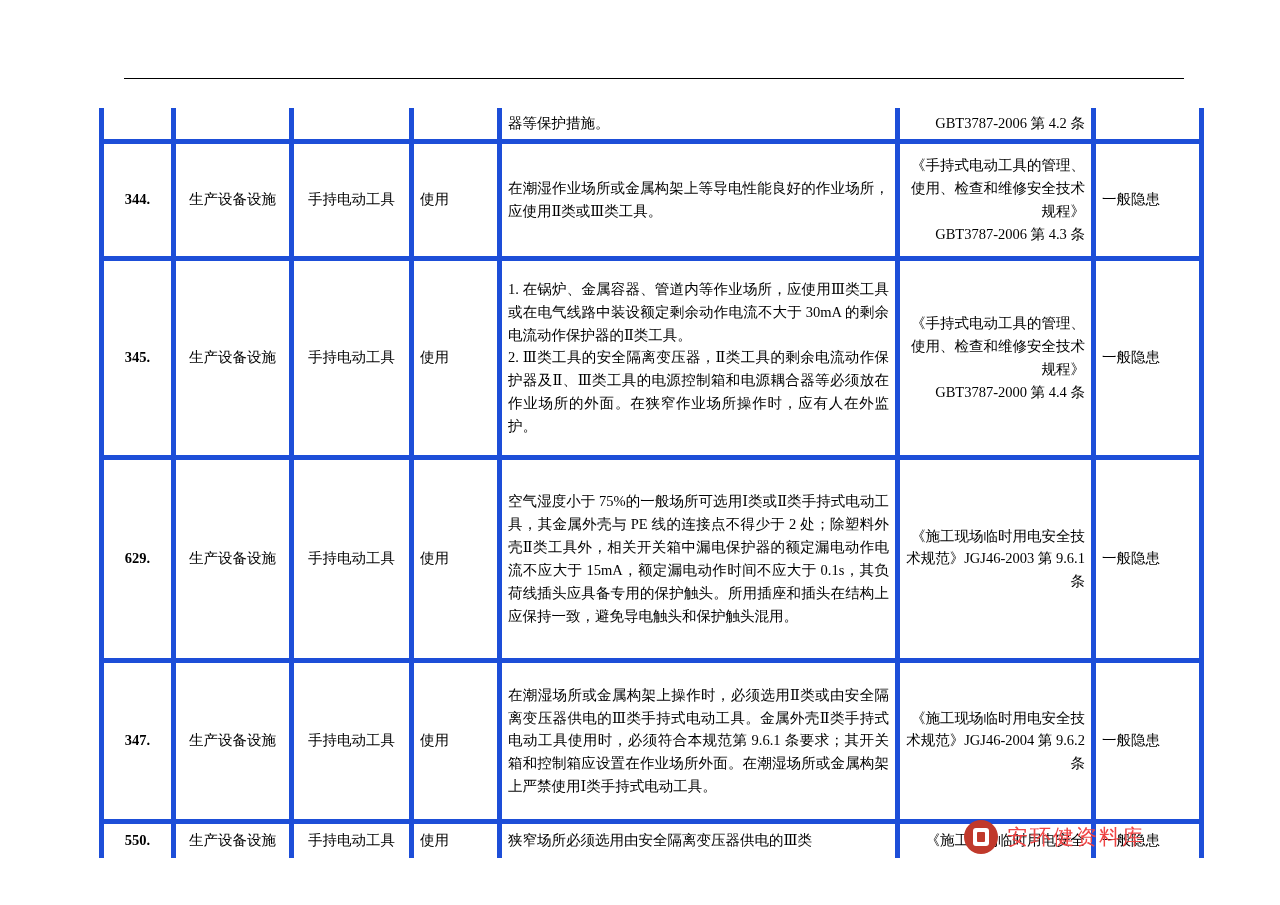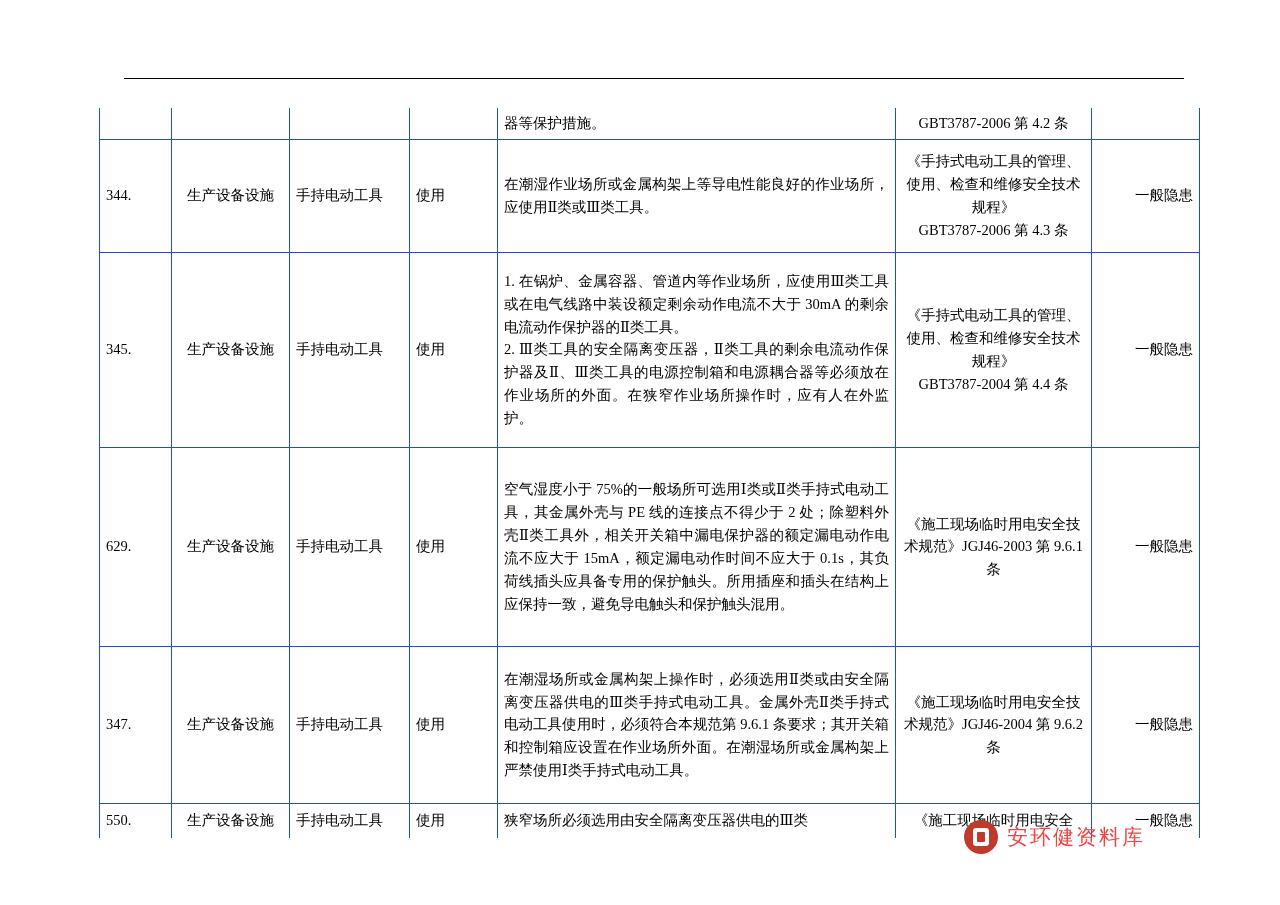--- a/index.html
+++ b/index.html
@@ -31,33 +31,33 @@
   }
   .doc-table {
     position: absolute;
     left: 85px;
     top: 108px;
     width: 1100px;
     border-collapse: collapse;
     table-layout: fixed;
   }
   .doc-table td {
-    border: 1px solid #1d4ed8;
+    border: 5px solid #1d4ed8;
     vertical-align: middle;
     padding: 4px 6px;
     font-size: 14.5px;
     line-height: 1.58;
   }
-  .c-num   { width: 72px;  text-align: left; }
+  .c-num   { width: 72px;  text-align: center; font-weight: bold; }
   .c-cat   { width: 118px; text-align: center; }
-  .c-item  { width: 120px; text-align: left; }
+  .c-item  { width: 120px; text-align: center; }
   .c-stage { width: 88px;  text-align: left; padding-left: 12px; }
   .c-desc  { width: 398px; text-align: justify; vertical-align: top; }
-  .c-ref   { width: 196px; text-align: center; vertical-align: middle; }
-  .c-level { width: 108px; text-align: right; }
+  .c-ref   { width: 196px; text-align: right; vertical-align: middle; }
+  .c-level { width: 108px; text-align: left; }
 
   .desc-cell { vertical-align: top; }
   .desc-cell p {
     margin: 0;
     text-indent: 0;
   }
   .ref-cell p { margin: 0; }
 
   .top-partial td {
     border-top: none;
@@ -164,21 +164,21 @@
         <td class="c-num">345.</td>
         <td class="c-cat">生产设备设施</td>
         <td class="c-item">手持电动工具</td>
         <td class="c-stage">使用</td>
         <td class="c-desc desc-cell">
           <p>1. 在锅炉、金属容器、管道内等作业场所，应使用Ⅲ类工具或在电气线路中装设额定剩余动作电流不大于 30mA 的剩余电流动作保护器的Ⅱ类工具。</p>
           <p>2. Ⅲ类工具的安全隔离变压器，Ⅱ类工具的剩余电流动作保护器及Ⅱ、Ⅲ类工具的电源控制箱和电源耦合器等必须放在作业场所的外面。在狭窄作业场所操作时，应有人在外监护。</p>
         </td>
         <td class="c-ref ref-cell">
           <p>《手持式电动工具的管理、使用、检查和维修安全技术规程》</p>
-          <p>GBT3787-2004 第 4.4 条</p>
+          <p>GBT3787-2000 第 4.4 条</p>
         </td>
         <td class="c-level">一般隐患</td>
       </tr>
 
       <tr class="r346">
         <td class="c-num">629.</td>
         <td class="c-cat">生产设备设施</td>
         <td class="c-item">手持电动工具</td>
         <td class="c-stage">使用</td>
         <td class="c-desc desc-cell">

